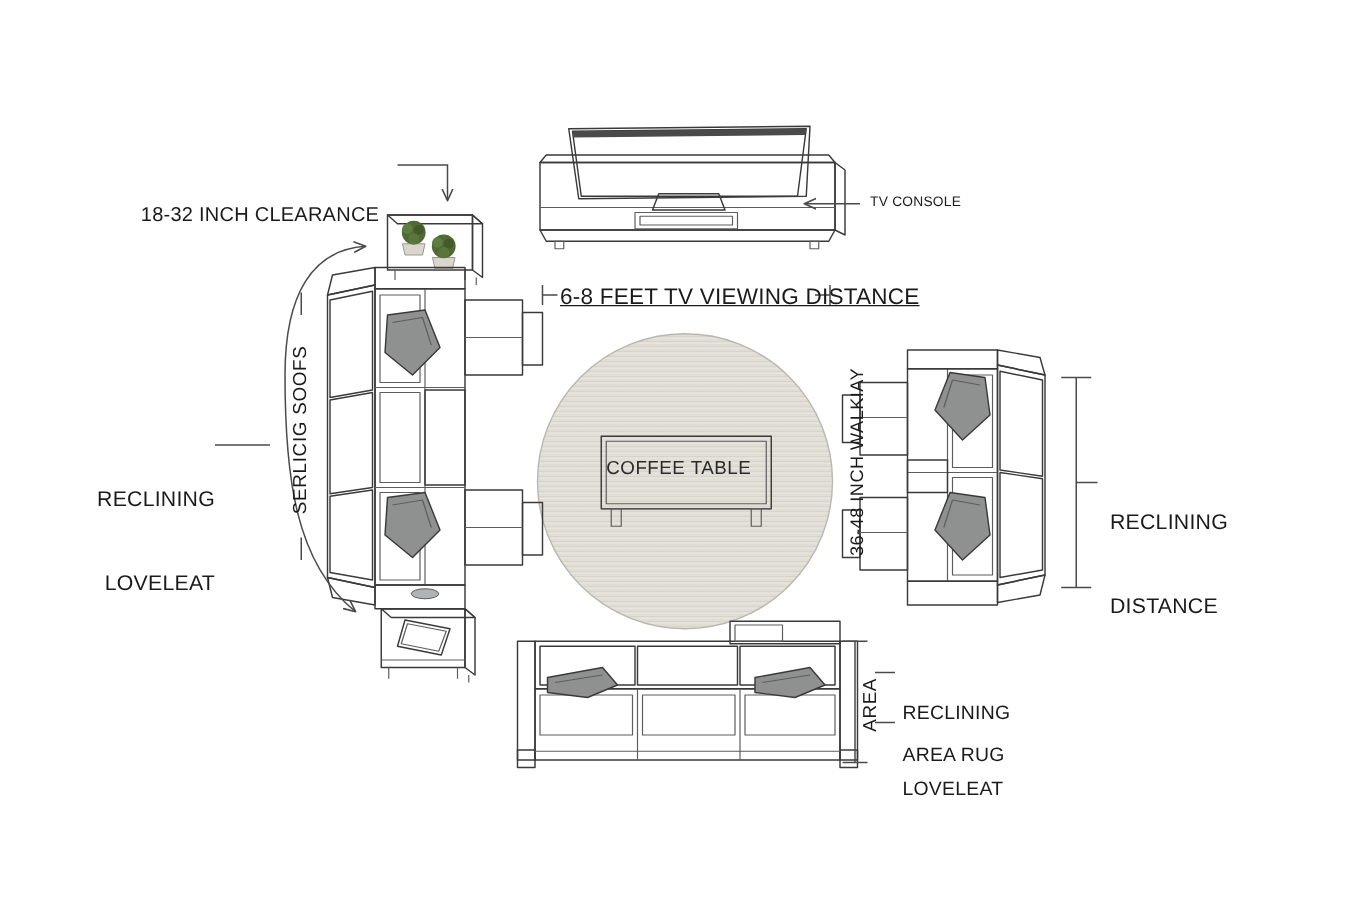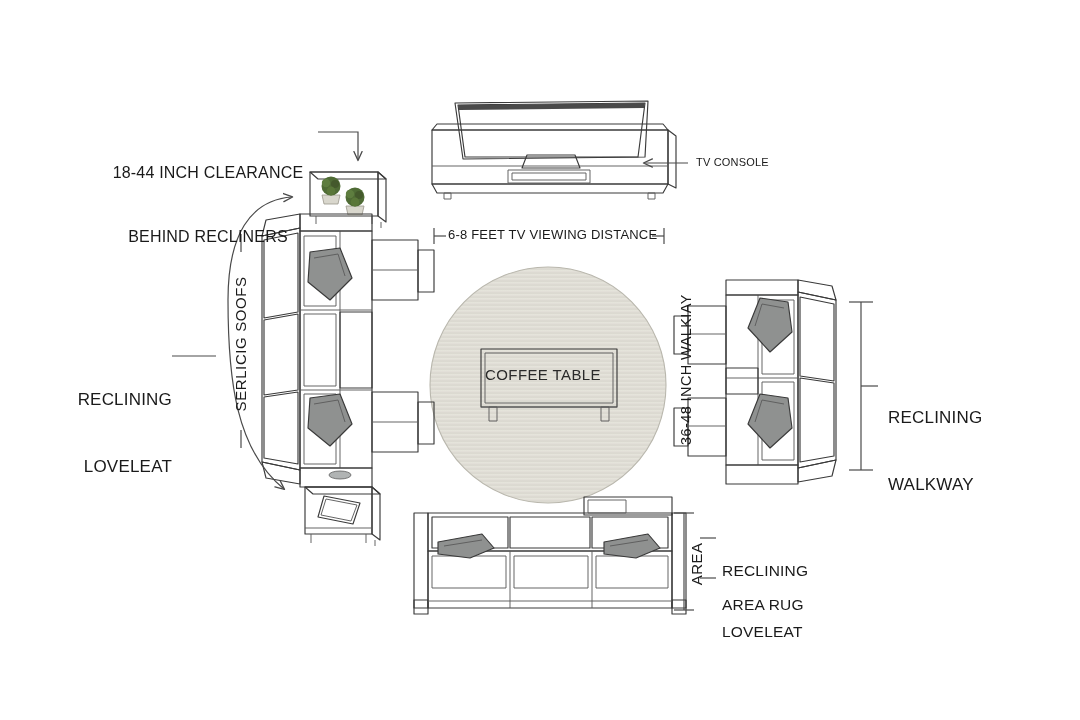--- a/index.html
+++ b/index.html
@@ -288,40 +288,39 @@
       <line class="ln" x1="674" y1="513" x2="694" y2="513"></line>
       <line class="ln" x1="674" y1="610" x2="694" y2="610"></line>
 
       <line class="ln" x1="700" y1="538" x2="716" y2="538"></line>
       <line class="ln" x1="700" y1="578" x2="716" y2="578"></line>
     </g>
 
   </svg>
 
   <div class="lbl c" style="left:96px;top:120px;width:224px;font-size:16px;">
-    <div>18-44 INCH CLEARANCE</div>
-    <div>BEHIND RECLINERS</div>
+    <div>18-32 INCH CLEARANCE</div>
   </div>
 
   <div class="lbl" style="left:696px;top:155px;">TV CONSOLE</div>
 
-  <div class="lbl c" style="left:448px;top:226px;width:204px;font-size:13px;">6-8 FEET TV VIEWING DISTANCE</div>
+  <div class="lbl c" style="left:448px;top:226px;width:204px;font-size:18px;text-decoration:underline;">6-8 FEET TV VIEWING DISTANCE</div>
 
   <div class="lbl r" style="left:-6px;top:344px;width:178px;font-size:17px;">
     <div>RECLINING</div>
     <div>LOVELEAT</div>
   </div>
 
   <div class="lbl vert c" style="left:166px;top:334px;width:150px;transform:rotate(-90deg);font-size:15px;letter-spacing:0.6px;">SERLICIG SOOFS</div>
 
   <div class="lbl vert c" style="left:603px;top:360px;width:168px;transform:rotate(-90deg);font-size:14.5px;letter-spacing:0.4px;">36-48 INCH WALKIAY</div>
 
   <div class="lbl" style="left:888px;top:362px;font-size:17px;">
     <div>RECLINING</div>
-    <div>WALKWAY</div>
+    <div>DISTANCE</div>
   </div>
 
   <div class="lbl" style="left:722px;top:520px;font-size:15.5px;">
     <div>RECLINING</div>
     <div>LOVELEAT</div>
   </div>
 
   <div class="lbl" style="left:722px;top:595px;font-size:15.5px;">AREA RUG</div>
 
   <div class="lbl vert c" style="left:660px;top:554px;width:74px;transform:rotate(-90deg);font-size:15px;letter-spacing:0.5px;">AREA</div>

